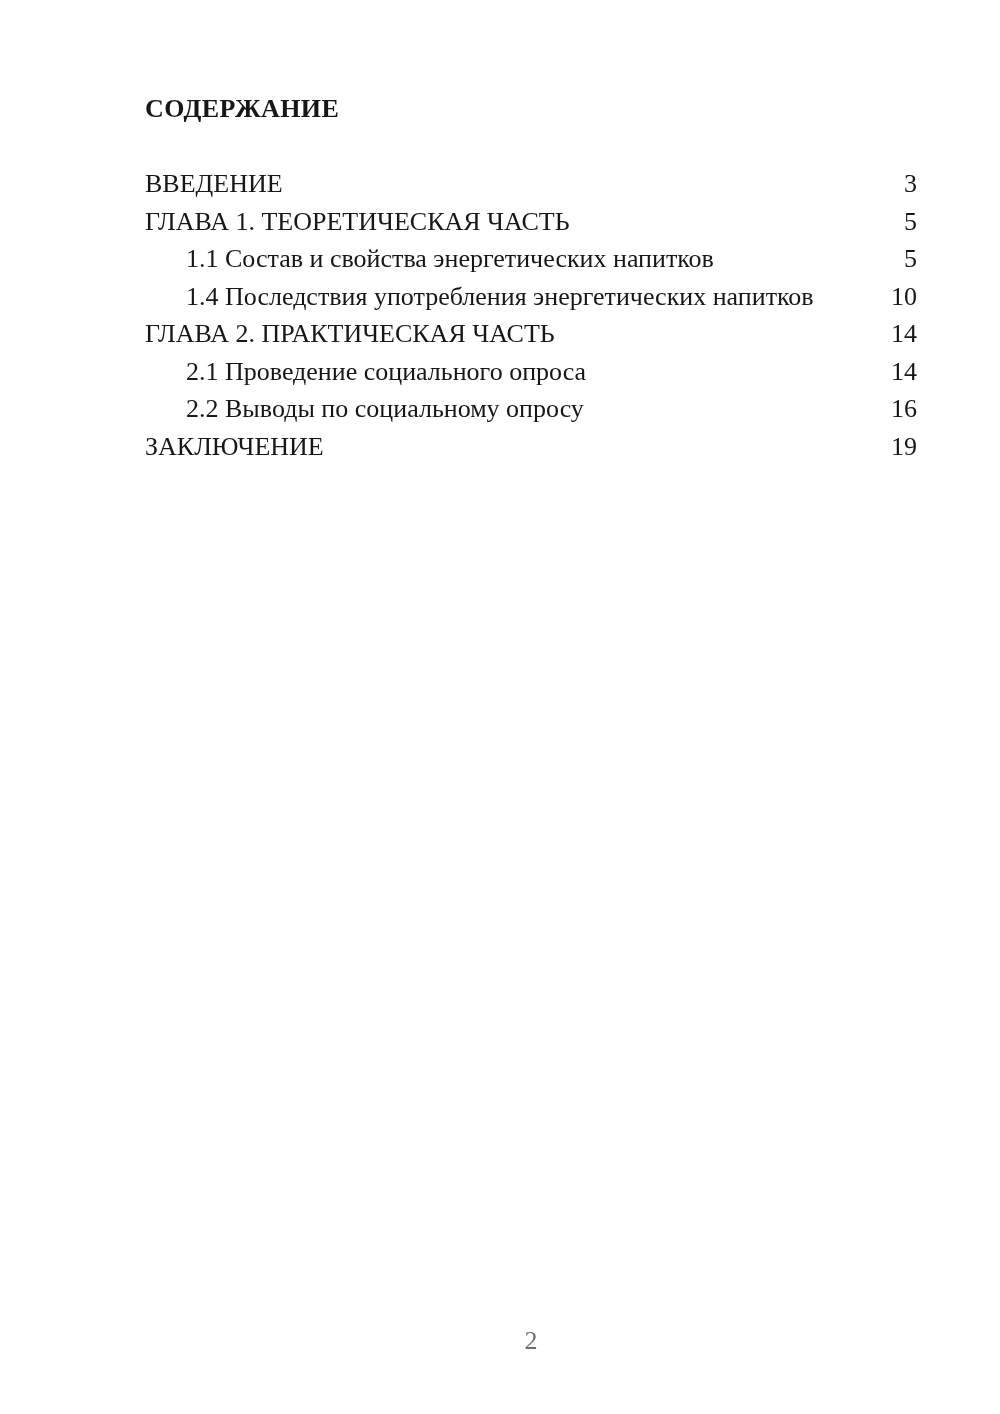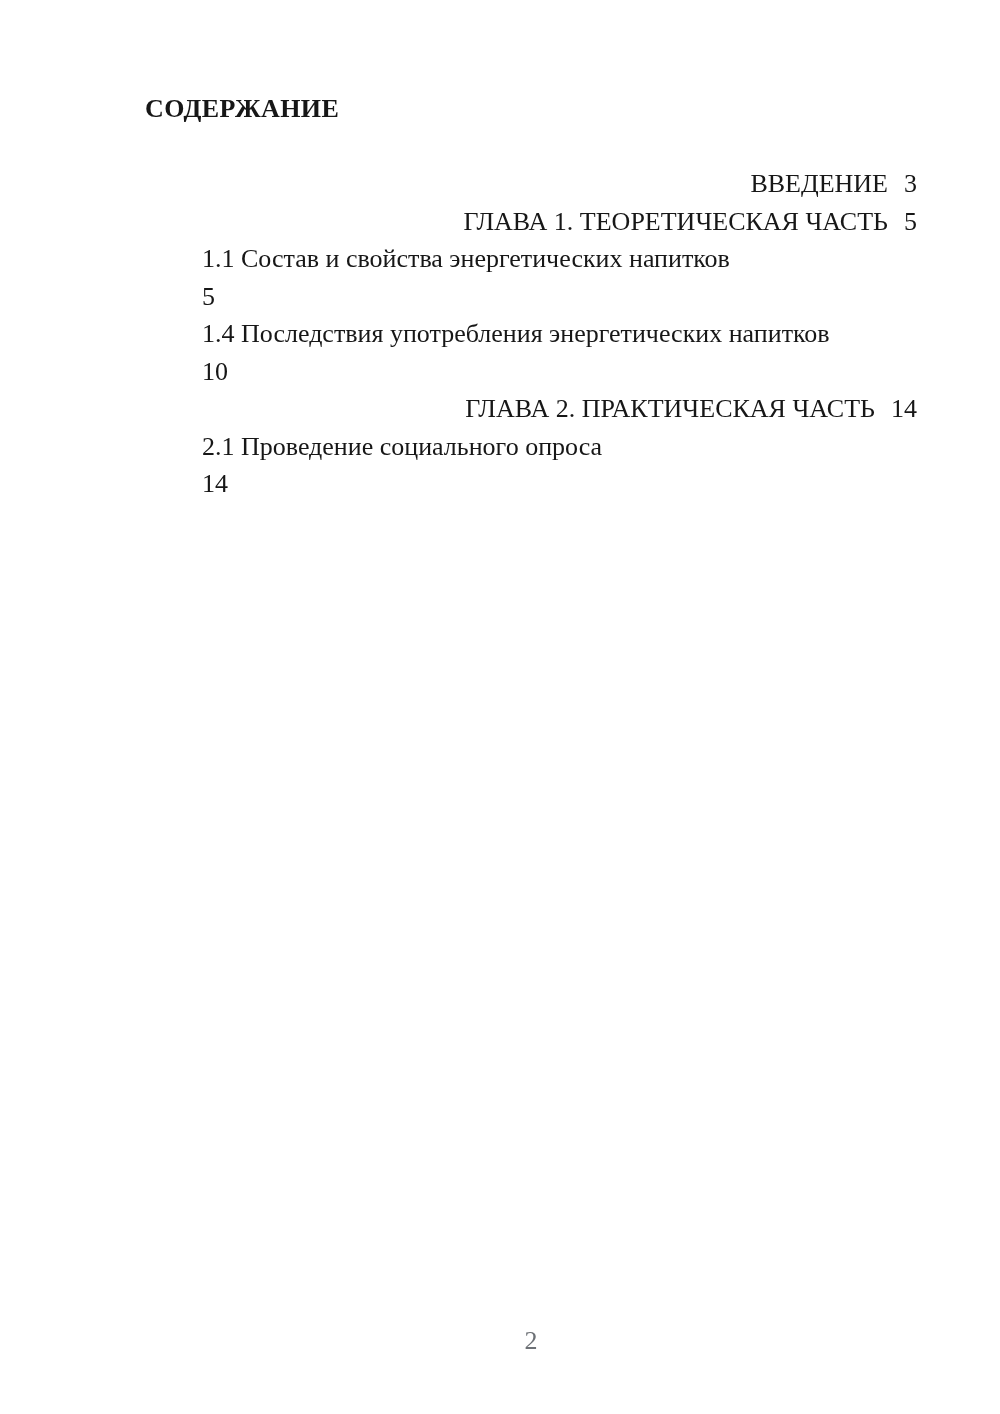--- a/index.html
+++ b/index.html
@@ -35,26 +35,24 @@
   .toc-row {
     display: flex;
     justify-content: space-between;
     align-items: baseline;
     font-size: 26px;
     line-height: 37.5px;
     white-space: nowrap;
   }
   .toc-row.sub {
     padding-left: 41px;
-    flex-direction: column;
   }
   .toc-entry-label {
     flex: 1 1 auto;
     overflow: hidden;
-    text-align: right;
   }
   .toc-entry-page {
     flex: 0 0 auto;
     margin-left: 16px;
     text-align: right;
   }
   .footer-pagenum {
     position: absolute;
     left: 145px;
     width: 772px;
@@ -91,18 +89,26 @@
     <span class="toc-entry-page">10</span>
   </div>
         <div class="toc-row">
     <span class="toc-entry-label">ГЛАВА 2. ПРАКТИЧЕСКАЯ ЧАСТЬ</span>
     <span class="toc-entry-page">14</span>
   </div>
         <div class="toc-row sub">
     <span class="toc-entry-label">2.1 Проведение социального опроса</span>
     <span class="toc-entry-page">14</span>
   </div>
+        <div class="toc-row sub">
+    <span class="toc-entry-label">2.2 Выводы по социальному опросу</span>
+    <span class="toc-entry-page">16</span>
+  </div>
+        <div class="toc-row">
+    <span class="toc-entry-label">ЗАКЛЮЧЕНИЕ</span>
+    <span class="toc-entry-page">19</span>
+  </div>
       </div>
   </div>
 
   <div class="footer-pagenum">2</div>
 
 </div>
 
 </body></html>

